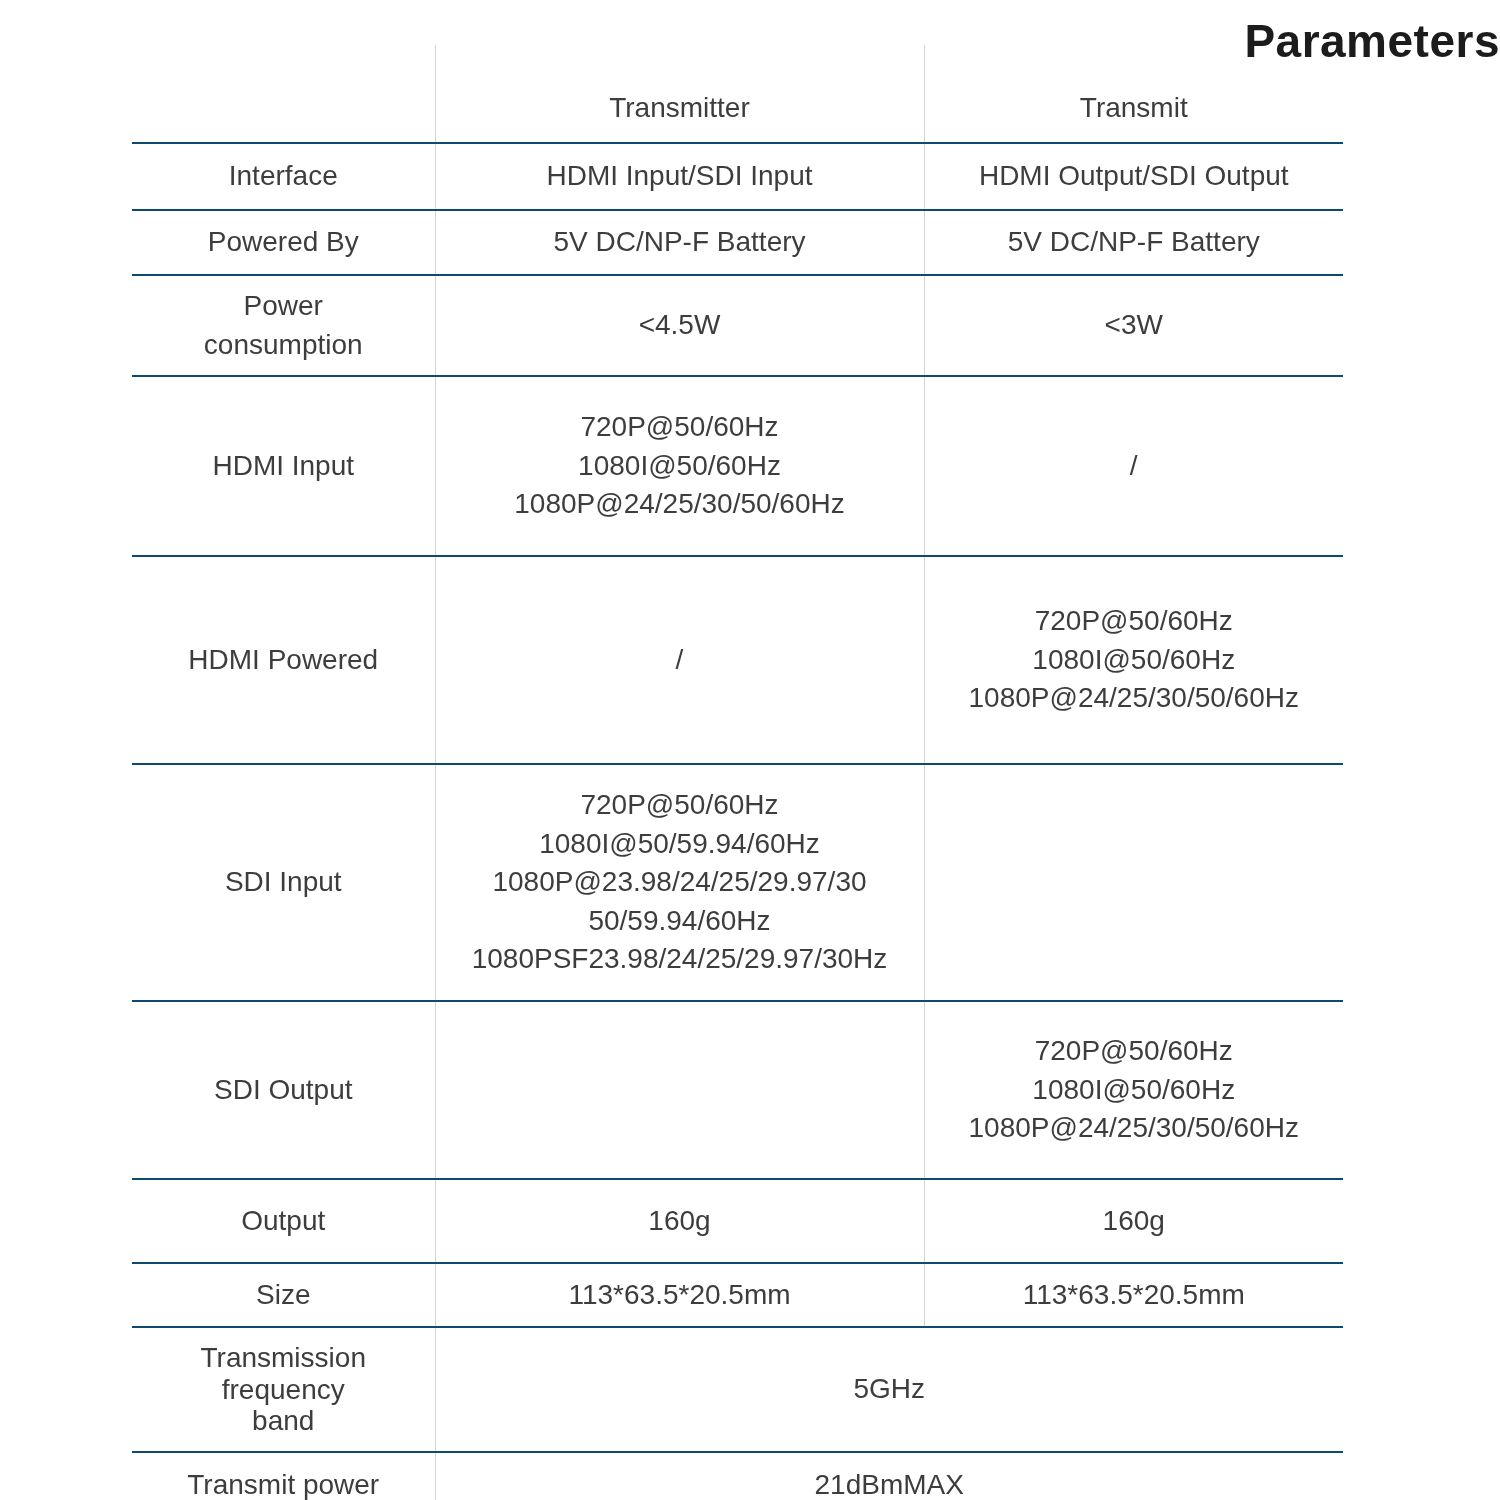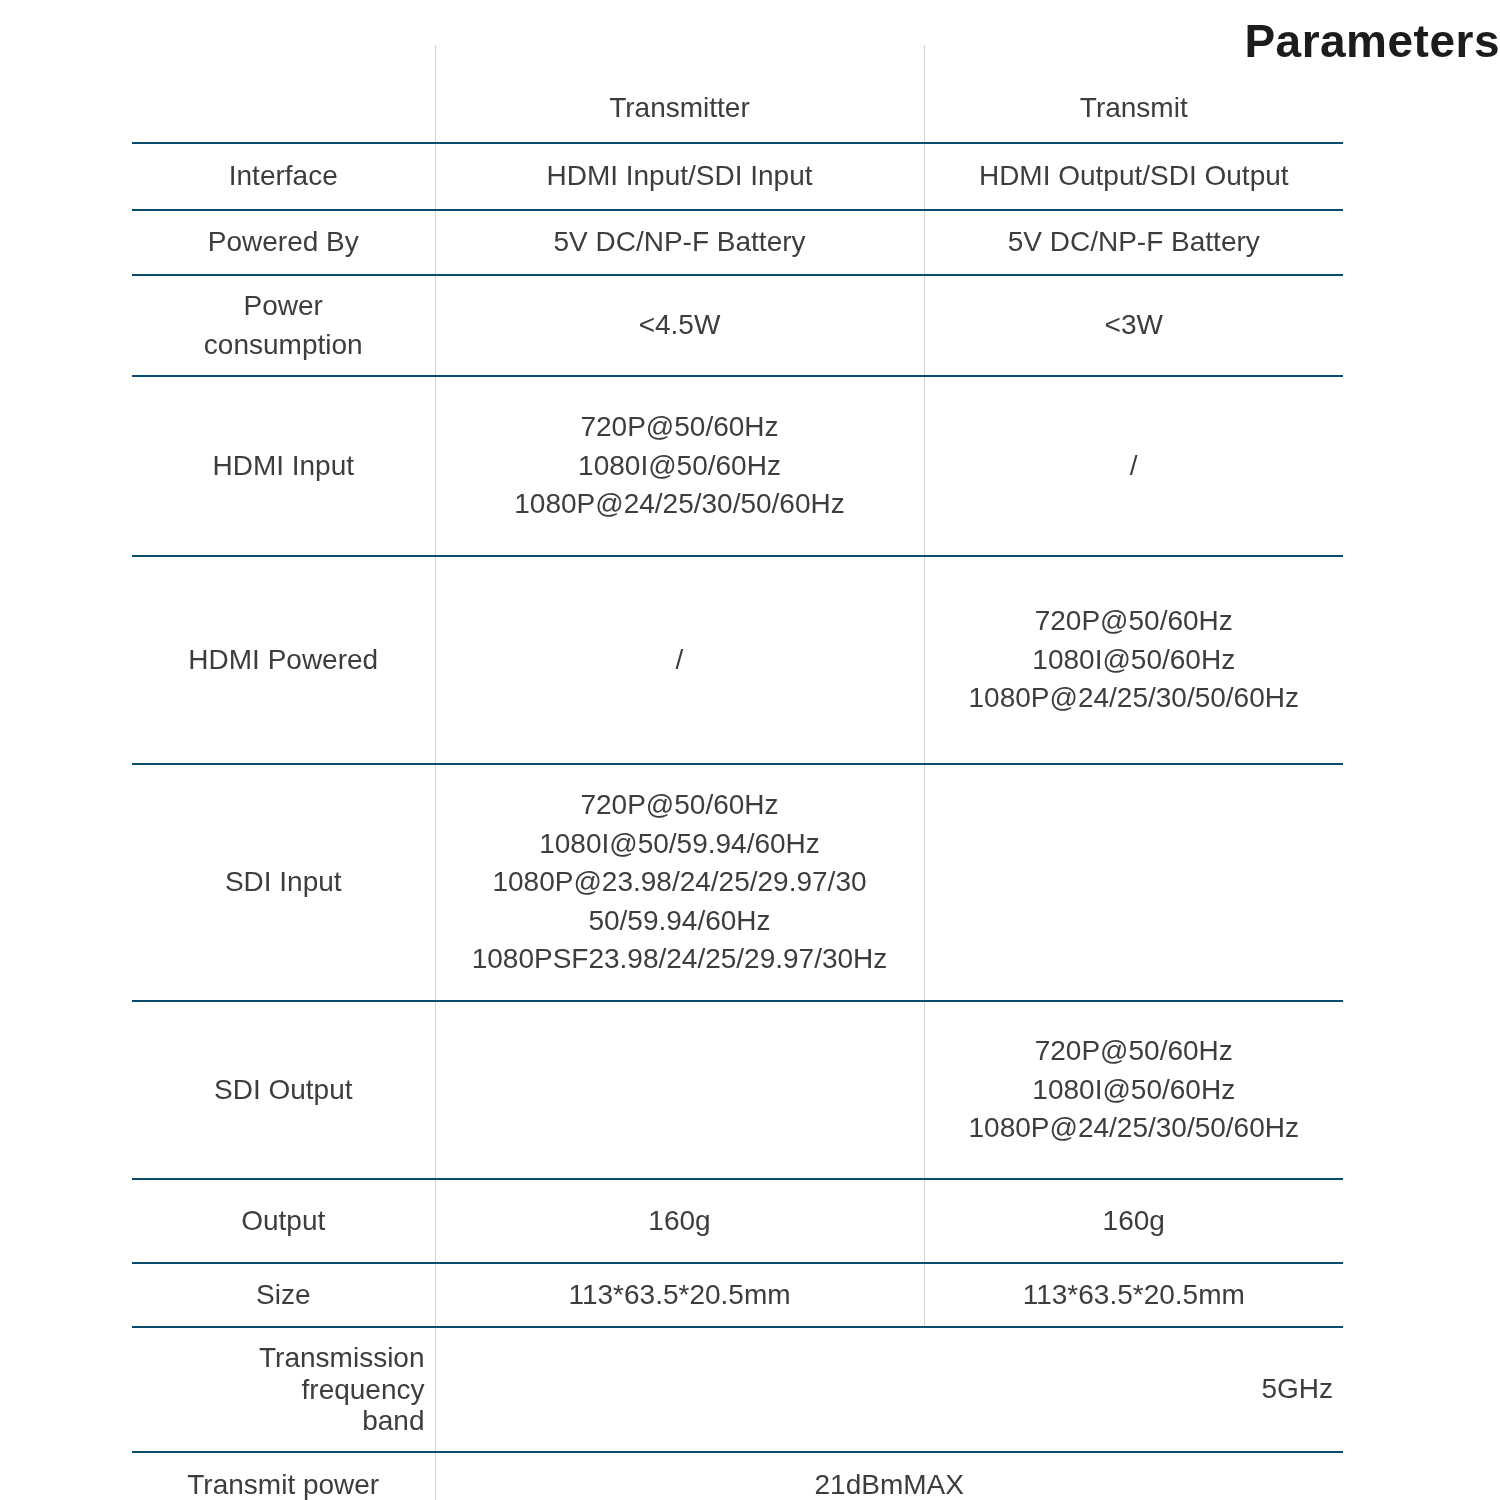--- a/index.html
+++ b/index.html
@@ -60,21 +60,21 @@
   
   tr.r-interface  td { height: 57px; }
   tr.r-powered    td { height: 55px; margin-top: 24px; }
   tr.r-powercons  td { height: 91px; }
   tr.r-hdmi-in    td { height: 170px; }
   tr.r-hdmi-out   td { height: 198px; }
   tr.r-sdi-in     td { height: 227px; }
   tr.r-sdi-out    td { height: 168px; }
   tr.r-weight     td { height: 74px; }
   tr.r-size       td { height: 54px; }
-  tr.r-freq       td { height: 115px; text-align: right; }
+  tr.r-freq       td { height: 115px; }
   tr.r-power      td { height: 56px; }
 
   td.tight { line-height: 1.12; }
 </style>
 </head>
 <body>
 
 <div class="page">
 
   <h1 class="title">Parameters</h1>

